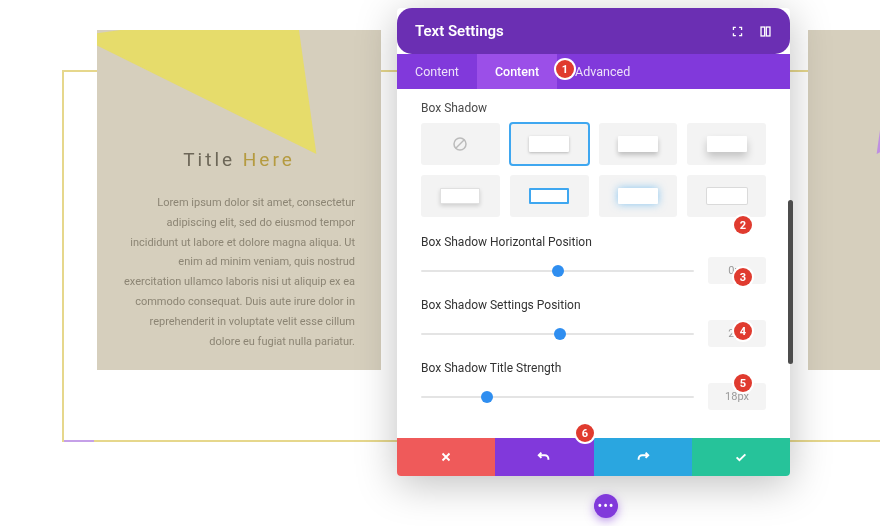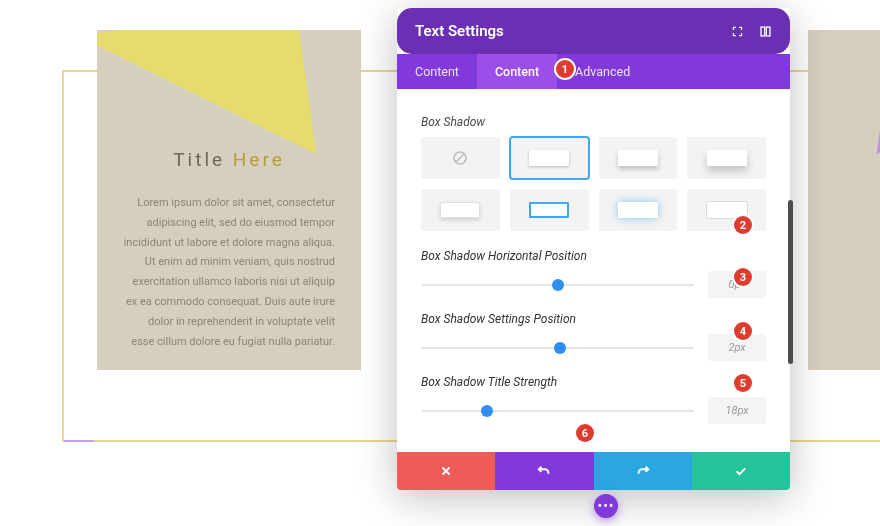--- a/index.html
+++ b/index.html
@@ -11,21 +11,21 @@
     position: relative;
     overflow: hidden;
   }
 
   
   .card {
     position: absolute;
     background: #d6cfbd;
     overflow: hidden;
   }
-  .card-left { left: 97px; top: 30px; width: 264px; height: 340px; }
+  .card-left { left: 97px; top: 30px; width: 284px; height: 340px; }
   .card-right { left: 808px; top: 30px; width: 288px; height: 340px; }
   .frame {
     position: absolute;
     border: 2px solid #e6d78c;
   }
   .frame-left { left: 62px; top: 70px; width: 358px; height: 372px; border-right: none; }
   .frame-left::after { content:""; position:absolute; left:0; bottom:-2px; width:30px; border-bottom:2px solid #c5a0e8;}
   .frame-right { left: 774px; top: 70px; width: 358px; height: 372px; }
   .tri-yellow {
     position: absolute;
@@ -96,26 +96,25 @@
     color: rgba(255,255,255,.85);
     cursor: pointer;
   }
   .tabs .tab.active {
     background: #9b4fe8;
     color: #fff;
     font-weight: 500;
   }
 
   .modal-body {
-    padding: 24px 24px 14px;
+    padding: 10px 24px 14px;
     font-size: 12px;
     color: #4a4a4a;
     max-height: 392px;
     overflow: hidden;
-    font-style: italic;
   }
   .section-label { font-size: 12px; color: #4a4a4a; margin: 2px 0 8px; }
   .preset-grid {
     display: grid;
     grid-template-columns: repeat(4, 1fr);
     gap: 10px;
     margin-bottom: 18px;
   }
   .preset {
     background: #f3f3f3;

